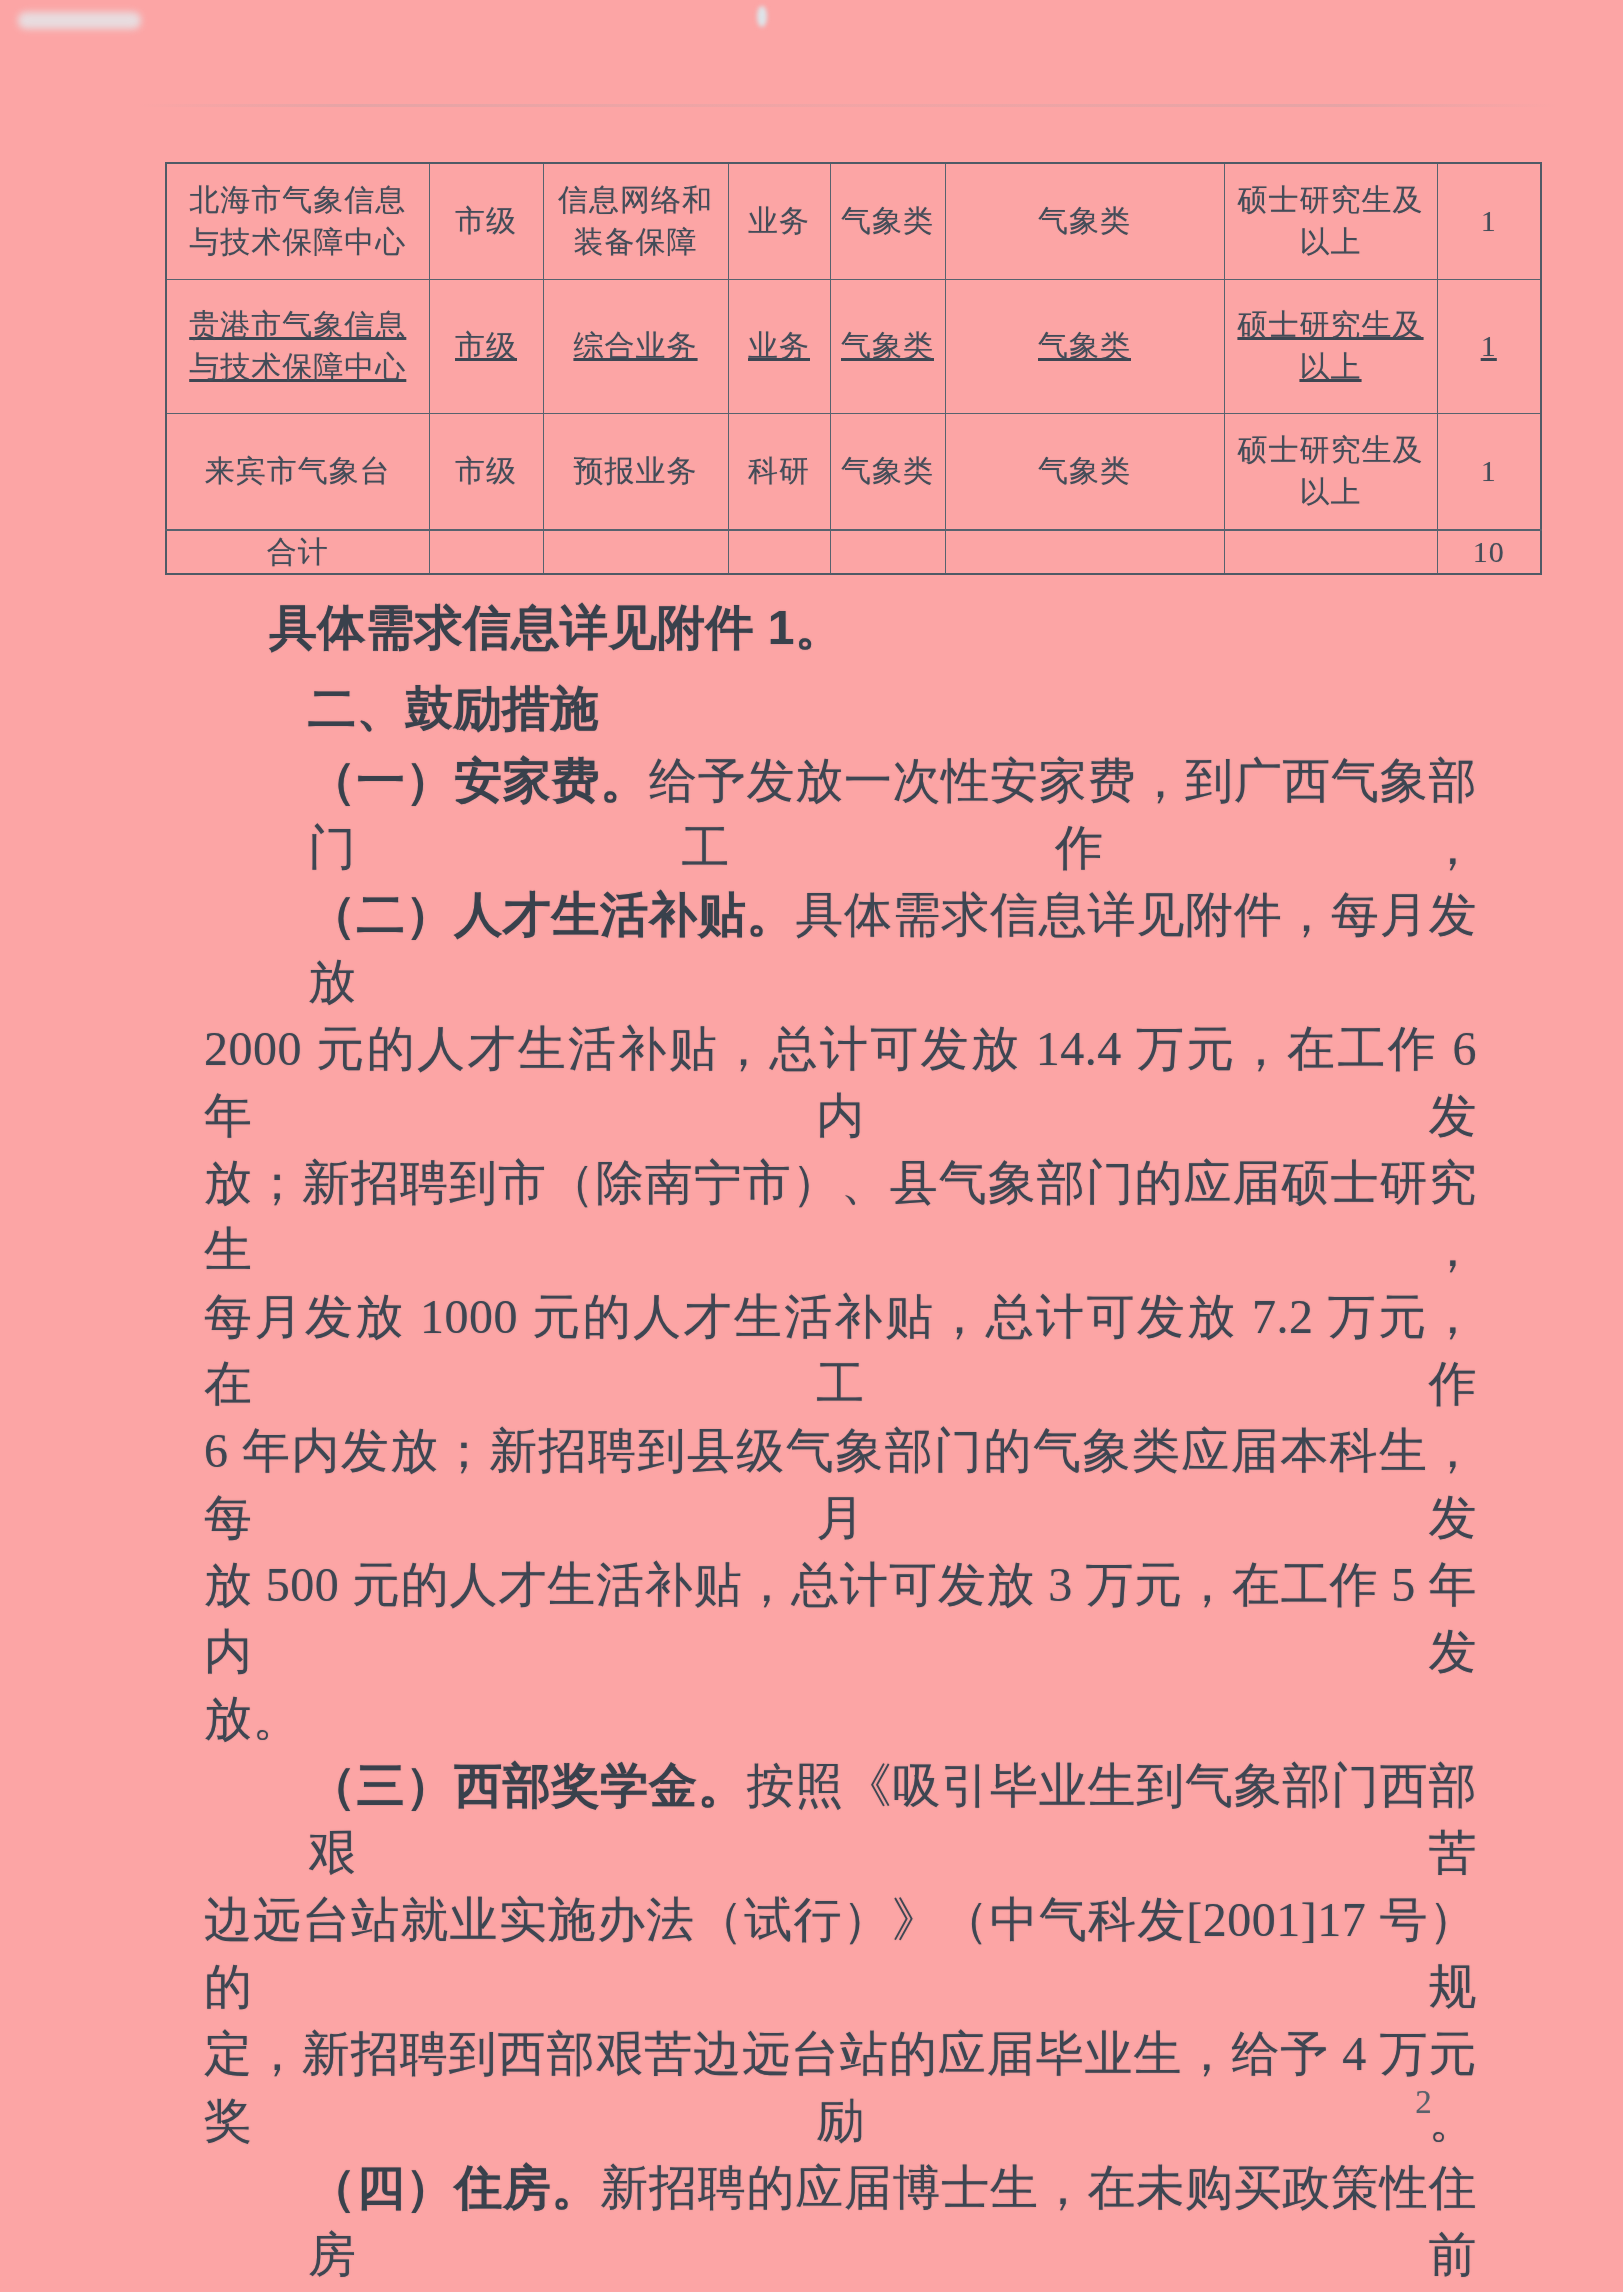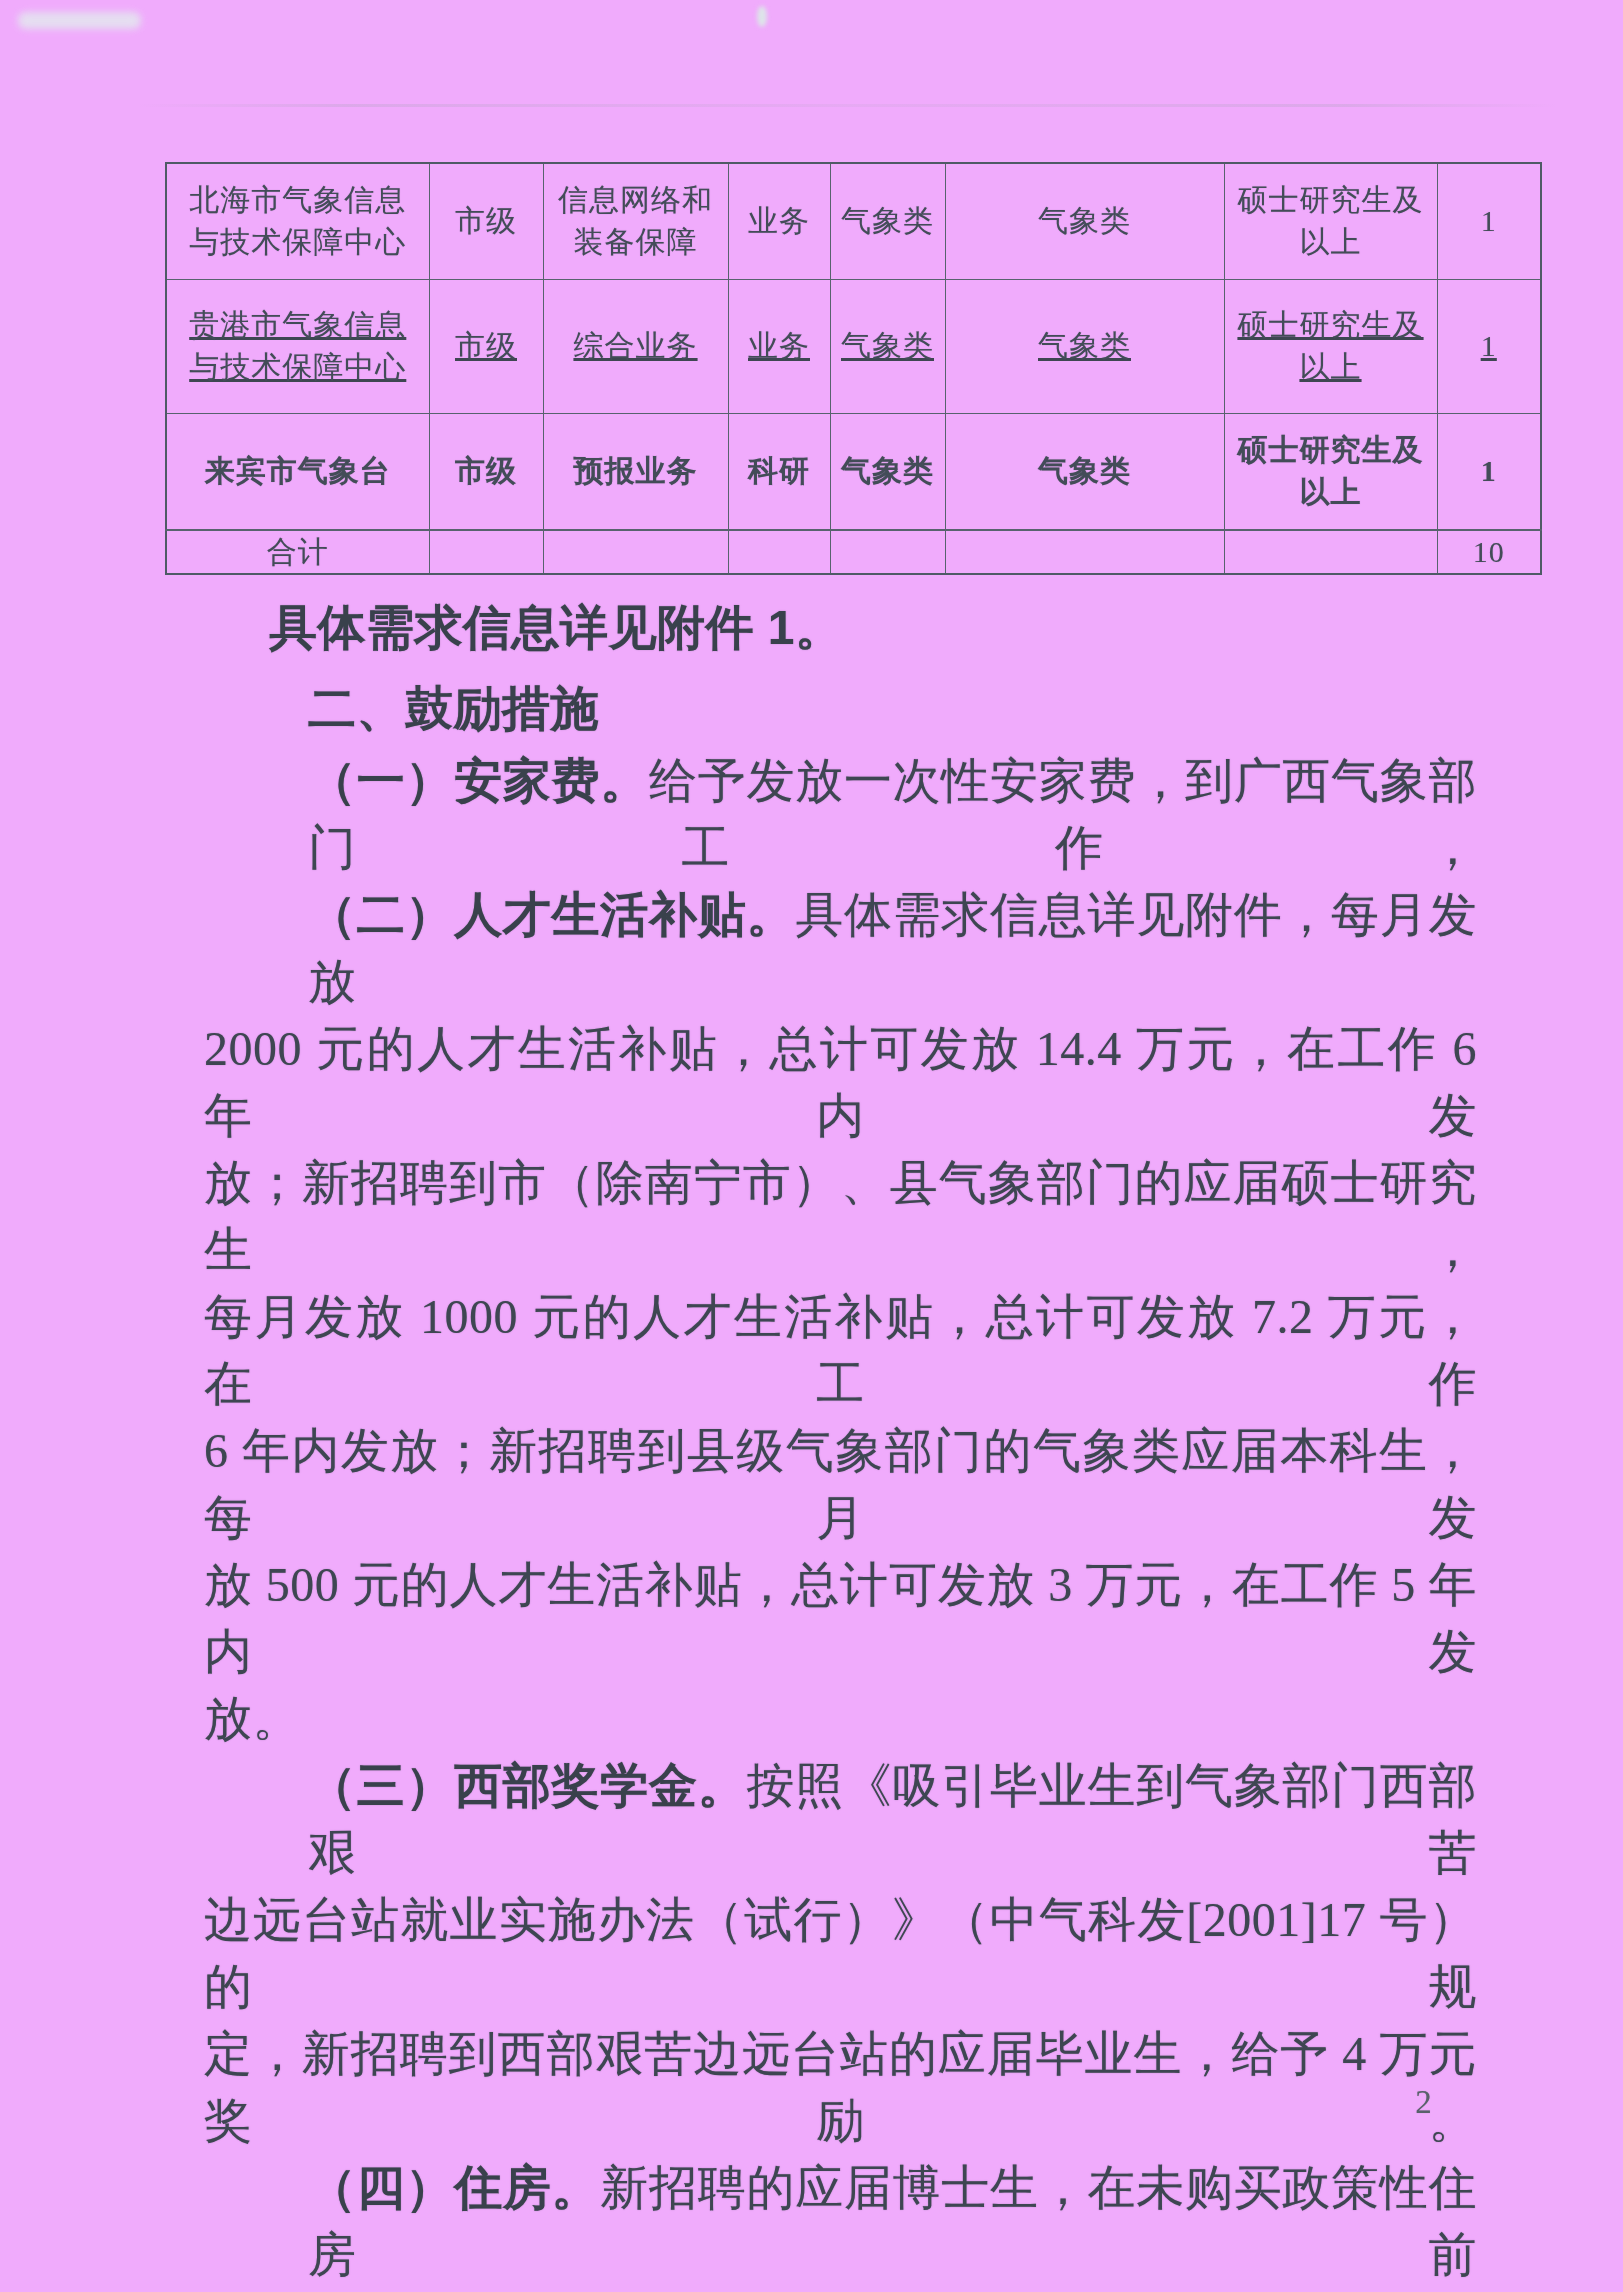--- a/index.html
+++ b/index.html
@@ -1,20 +1,20 @@
 <!DOCTYPE html>
 <html><head>
 <meta charset="utf-8">
 <style>
   * { margin:0; padding:0; box-sizing:border-box; }
   html,body { background:#ffffff; }
   .page {
     position:relative;
     width:1623px; height:2293px;
-    background:#f0abfc;
+    background:#fca5a5;
     overflow:hidden;
     font-family:"Liberation Serif","DejaVu Serif",serif;
     color:#3e4652;
   }
   
   .smudge-tl {
     position:absolute; left:17.6px; top:11.8px; width:123px; height:17.6px;
     background:#e3eaee; filter:blur(3.9px); border-radius:7.8px; opacity:.8;
   }
   .mark-tc {
@@ -36,21 +36,21 @@
     border:1.6px solid #57626e;
     text-align:center; vertical-align:middle;
     font-size:30px; line-height:42px;
     letter-spacing:1px;
     white-space:pre-line;
     color:#434c58;
     text-shadow:0 0 1px rgba(67,76,88,.35);
   }
   .req-table tr:nth-child(1) { height:116px; }
   .req-table tr:nth-child(2) { height:134px;text-decoration:underline; }
-  .req-table tr:nth-child(3) { height:117px;font-weight:bold; }
+  .req-table tr:nth-child(3) { height:117px; }
   .req-table tr:nth-child(4) { height:38px; }
   .req-table tr:nth-child(4) td { border-top-width:2.5px; }
 
   
   .body-text {
     position:absolute; left:204px; top:594px; width:1273px;
     font-size:48px;
     text-shadow:0 0 1.2px rgba(62,70,82,.5);
   }
   .line {

